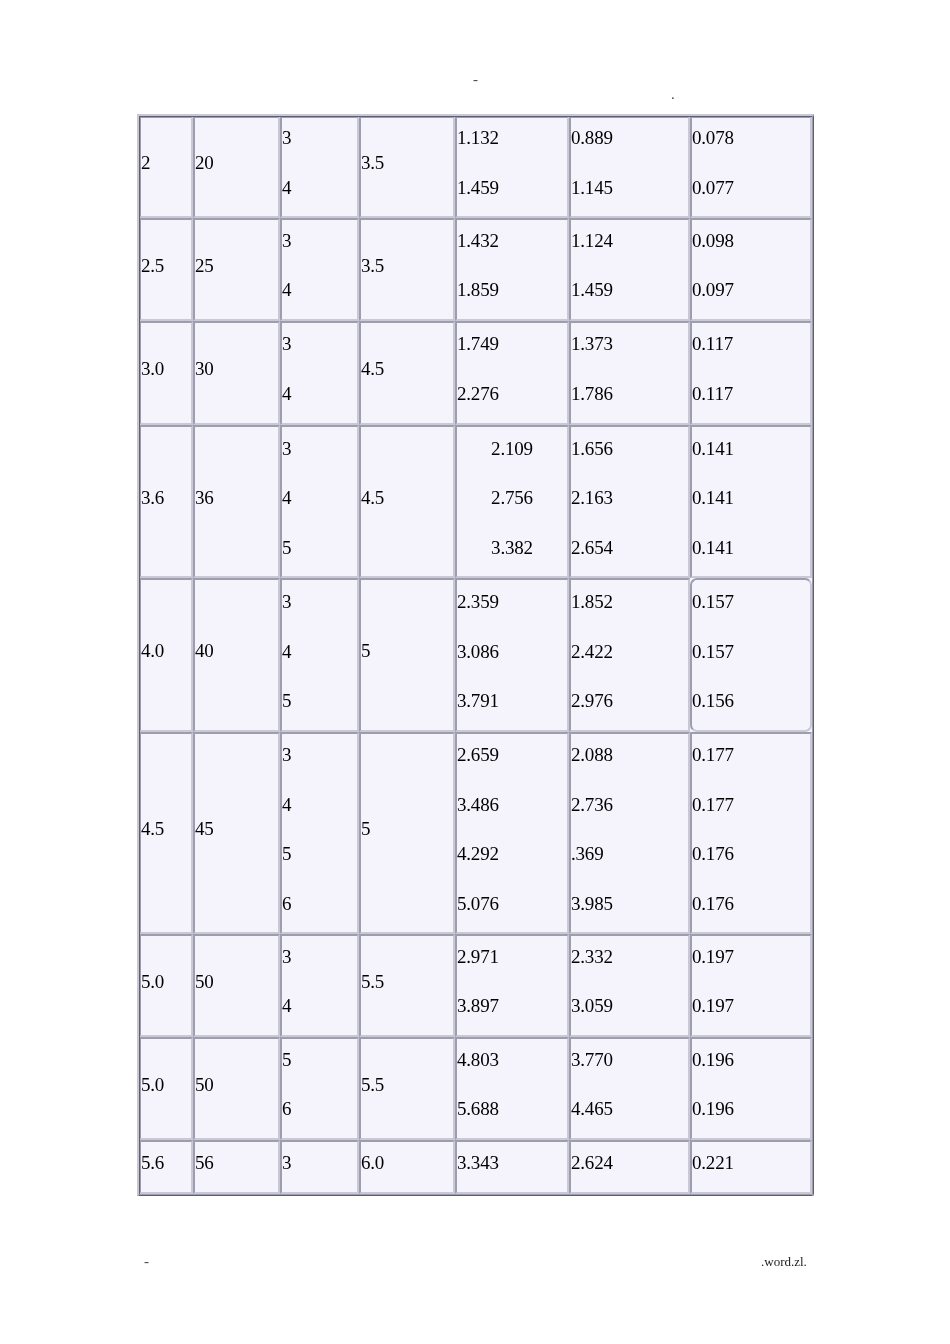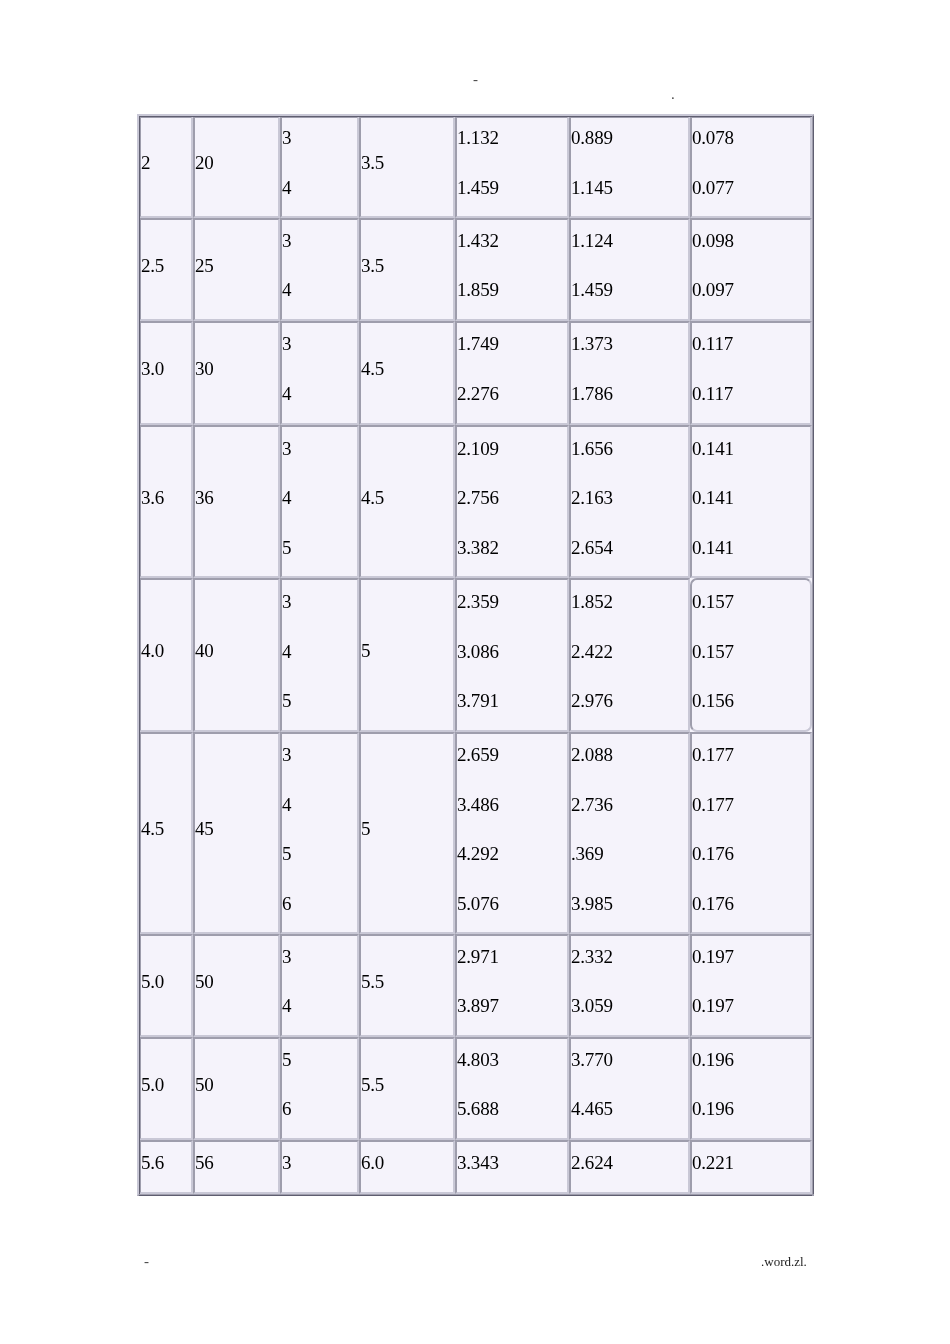--- a/index.html
+++ b/index.html
@@ -235,21 +235,21 @@
               <p>3</p>
               <p>4</p>
               <p>5</p>
             </div>
           </td>
           <td style="height: 153px;">
             <div class="cell-lines">
               <p>4.5</p>
             </div>
           </td>
-          <td style="height: 153px;">
+          <td style="height: 153px; text-align: center;">
             <div class="cell-lines">
               <p>2.109</p>
               <p>2.756</p>
               <p>3.382</p>
             </div>
           </td>
           <td style="height: 153px;">
             <div class="cell-lines">
               <p>1.656</p>
               <p>2.163</p>

